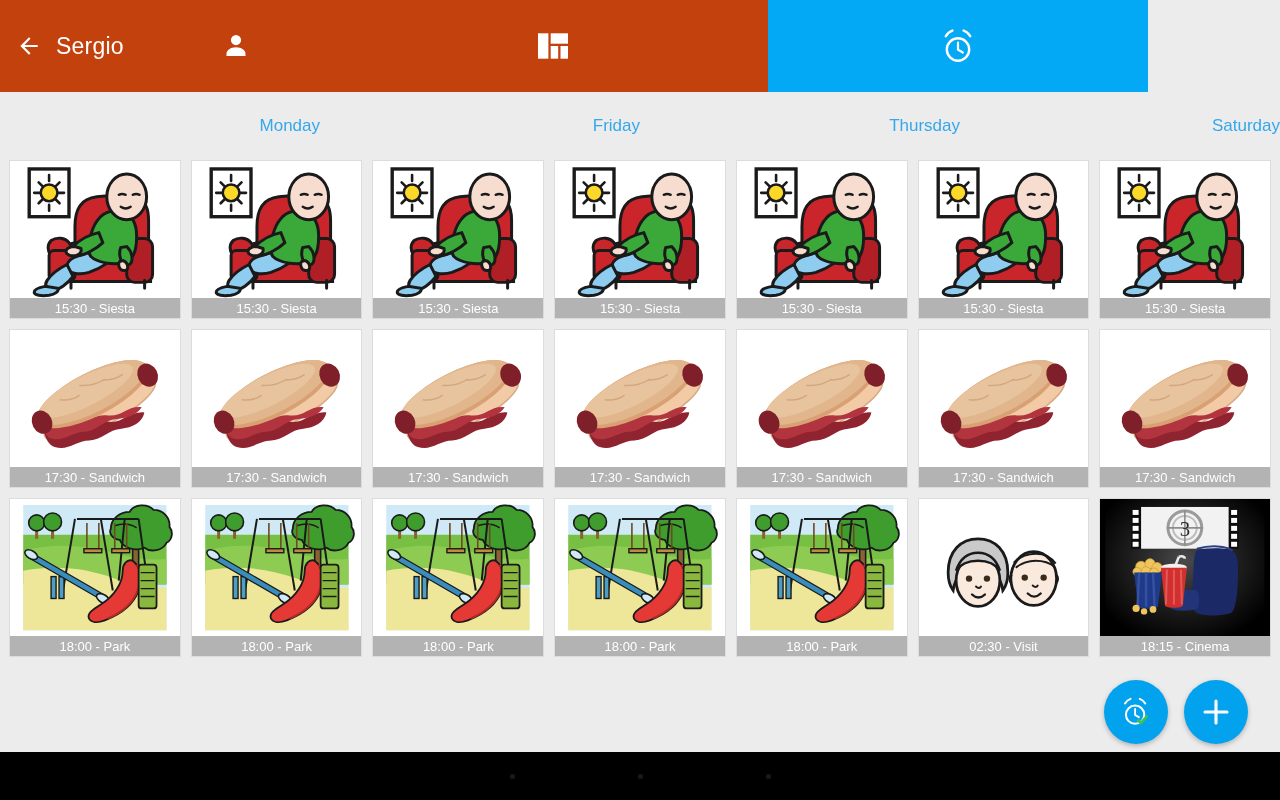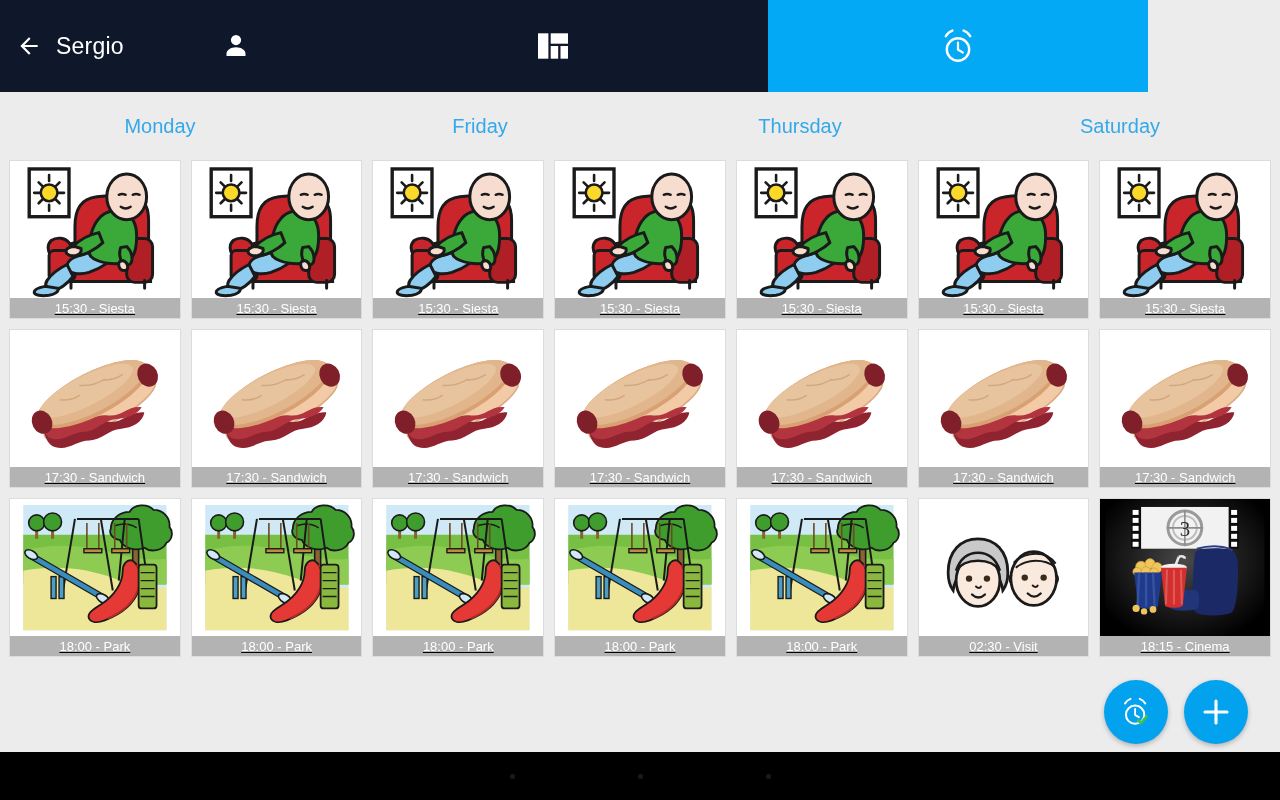--- a/index.html
+++ b/index.html
@@ -7,21 +7,21 @@
     width: 1280px; height: 800px;
     overflow: hidden;
     background: #ececec;
     font-family: "Liberation Sans", sans-serif;
   }
 
   
   .appbar {
     position: relative;
     width: 1148px; height: 92px;
-    background: #0f172a;
+    background: #c2410c;
     display: flex;
     align-items: center;
   }
   .appbar-left {
     display: flex; align-items: center;
     gap: 14px;
     padding-left: 16px;
     width: 265px;
     height: 92px;
   }
@@ -55,23 +55,23 @@
   
   .days {
     width: 1280px;
     height: 68px;
     display: flex;
     align-items: center;
     background: #ececec;
   }
   .day {
     flex: 1 1 0;
-    text-align: center;
+    text-align: right;
     color: #34a8ea;
-    font-size: 20px;
+    font-size: 17px;
     font-weight: 400;
   }
 
   
   .grid-wrap {
     width: 1280px;
     padding: 0 4px;
   }
   .grid-row {
     display: flex;
@@ -87,21 +87,20 @@
   }
   .card {
     width: 100%;
     height: 159px;
     background: #8b5cf6;
     border: 1px solid #dcdcdc;
     display: flex;
     flex-direction: column;
     overflow: hidden;
     position: relative;
-    text-decoration: underline;
   }
   .card-art {
     flex: 1 1 auto;
     position: relative;
     overflow: hidden;
     background: #fff;
   }
   .card-art svg { display: block; width: 100%; height: 100%; }
   .card-label {
     height: 21px;

